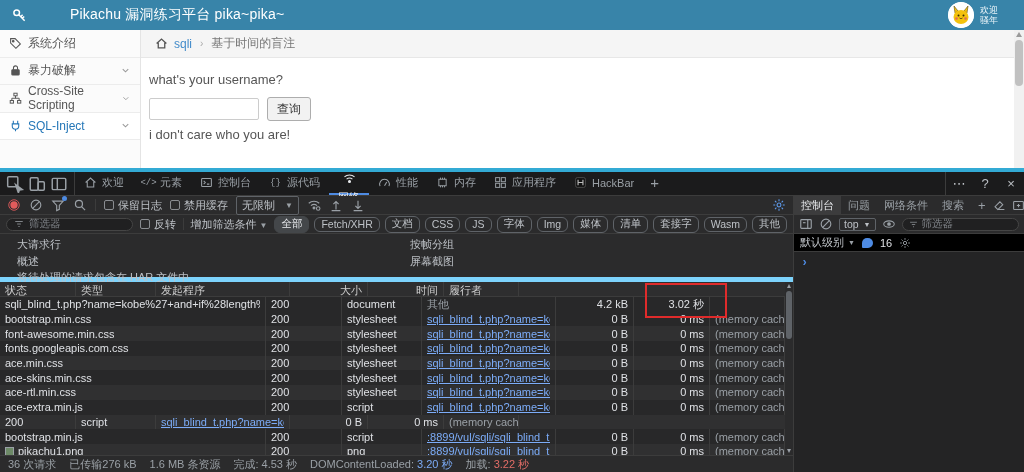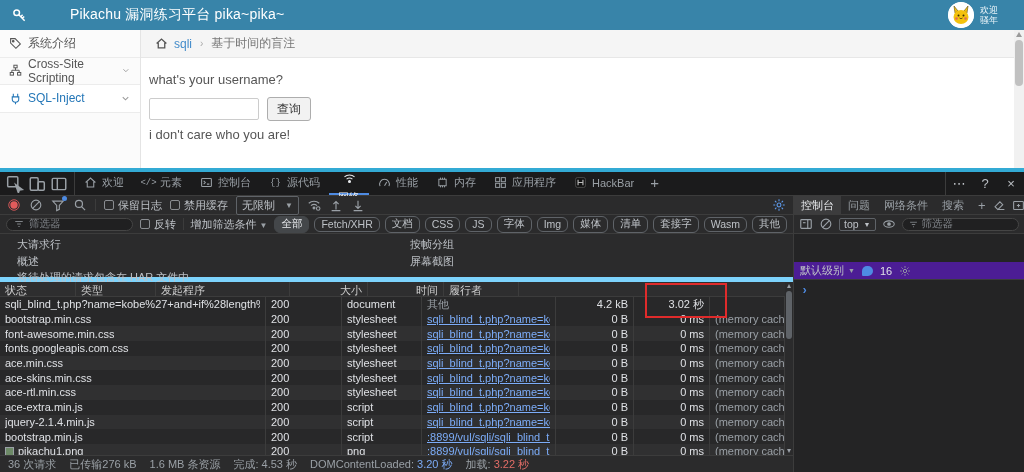--- a/index.html
+++ b/index.html
@@ -99,21 +99,21 @@
   .drawer-tabs { height:19px; background:#2b2b2c; border-bottom:1px solid #3c3c3c; display:flex; align-items:stretch; font-size:11px; }
   .dr-tab { display:flex; align-items:center; padding:0 7px; color:#9aa0a6; cursor:pointer; white-space:nowrap; }
   .dr-tab.active { background:#3c3c3d; color:#e8eaed; }
   .dr-tab.plus { font-size:13px; }
   .dr-icons { margin-left:auto; display:flex; align-items:center; gap:6px; padding-right:5px; }
   .dr-icons .tb-icon { width:13px; height:13px; }
   .console-toolbar { height:19px; border-bottom:1px solid #3c3c3c; display:flex; align-items:center; gap:6px; padding:0 5px; background:#2b2b2c; }
   .ctx-select { display:flex; align-items:center; gap:5px; border:1px solid #5f6368; border-radius:2px; padding:0 4px; height:13px; font-size:10.5px; color:#bdc1c6; cursor:pointer; }
   .ctx-select .car { font-size:7px; }
   .console-filter { flex:1; display:flex; align-items:center; gap:4px; height:13px; background:#202021; border:1px solid #454545; border-radius:8px; color:#808489; padding:0 6px; font-size:10.5px; }
-  .console-levels { height:18px; border-bottom:1px solid #3c3c3c; display:flex; align-items:center; gap:7px; padding:0 6px; background:#4c1d95; color:#bdc1c6;margin-top:28px; }
+  .console-levels { height:18px; border-bottom:1px solid #3c3c3c; display:flex; align-items:center; gap:7px; padding:0 6px; background:#000000; color:#bdc1c6; }
   .lvl { display:flex; align-items:center; gap:4px; cursor:pointer; }
   .lvl .car { font-size:7px; color:#9aa0a6; }
   .msg-bubble { width:11px; height:10px; background:#4e8be3; border-radius:5px 5px 5px 1px; display:inline-block; }
   .console-prompt { padding:4px 7px; color:#4e8be3; font-weight:bold; font-size:12px; font-family:"Liberation Mono","DejaVu Sans Mono",monospace; }
 
   .red-annotation { position:absolute; left:645px; top:283px; width:82px; height:35px; border:2.5px solid #e02b2b; pointer-events:none; z-index:50; }
 
   svg { display:block; width:100%; height:100%; }
 </style>
 </head>
@@ -152,20 +152,34 @@
         <span class="icon">
           <svg viewBox="0 0 16 16" fill="none" stroke="currentColor" stroke-width="1.3">
             <path d="M2 2h5.5l6.5 6.5-5.5 5.5L2 7.5z"></path>
             <circle cx="5.2" cy="5.2" r="1" fill="currentColor"></circle>
           </svg>
         </span>
         <span>系统介绍</span>
       </div>
       <div class="side-item">
         <span class="icon">
+          <svg viewBox="0 0 16 16" fill="none" stroke="currentColor" stroke-width="1.3">
+            <rect x="3.5" y="7" width="9" height="6.5" rx="1" fill="currentColor"></rect>
+            <path d="M5.5 7V4.8a2.5 2.5 0 0 1 5 0V7"></path>
+          </svg>
+        </span>
+        <span>暴力破解</span>
+        <span class="chev">
+          <svg viewBox="0 0 16 16" fill="none" stroke="currentColor" stroke-width="1.5">
+            <path d="M4 6l4 4 4-4"></path>
+          </svg>
+        </span>
+      </div>
+      <div class="side-item">
+        <span class="icon">
           <svg viewBox="0 0 16 16" fill="none" stroke="currentColor" stroke-width="1.2">
             <rect x="6" y="1.5" width="4" height="3.2"></rect>
             <rect x="1.5" y="10.5" width="4" height="3.2"></rect>
             <rect x="10.5" y="10.5" width="4" height="3.2"></rect>
             <path d="M8 4.7v3M3.5 10.5V7.7h9v2.8"></path>
           </svg>
         </span>
         <span>Cross-Site Scripting</span>
         <span class="chev">
           <svg viewBox="0 0 16 16" fill="none" stroke="currentColor" stroke-width="1.5">
@@ -565,23 +579,20 @@
               <div class="nt-cell" style="flex: 0 0 134px; width: 134px;">
                 <span class="link">sqli_blind_t.php?name=kobe%2</span>
               </div>
               <div class="nt-cell r" style="flex: 0 0 78px; width: 78px;">0 B</div>
               <div class="nt-cell r" style="flex: 0 0 76px; width: 76px;">0 ms</div>
               <div class="nt-cell" style="flex: 0 0 75px; width: 75px;">
                 <span class="gray">(memory cache)</span>
               </div>
             </div>
             <div class="nt-row">
-              <div class="nt-cell" style="flex: 0 0 266px; width: 266px;">
-                <span style="overflow: hidden;">jquery-2.1.4.min.js</span>
-              </div>
               <div class="nt-cell" style="flex: 0 0 76px; width: 76px;">200</div>
               <div class="nt-cell" style="flex: 0 0 80px; width: 80px; color: rgb(223, 225, 229);">script</div>
               <div class="nt-cell" style="flex: 0 0 134px; width: 134px;">
                 <span class="link">sqli_blind_t.php?name=kobe%2</span>
               </div>
               <div class="nt-cell r" style="flex: 0 0 78px; width: 78px;">0 B</div>
               <div class="nt-cell r" style="flex: 0 0 76px; width: 76px;">0 ms</div>
               <div class="nt-cell" style="flex: 0 0 75px; width: 75px;">
                 <span class="gray">(memory cache)</span>
               </div>

